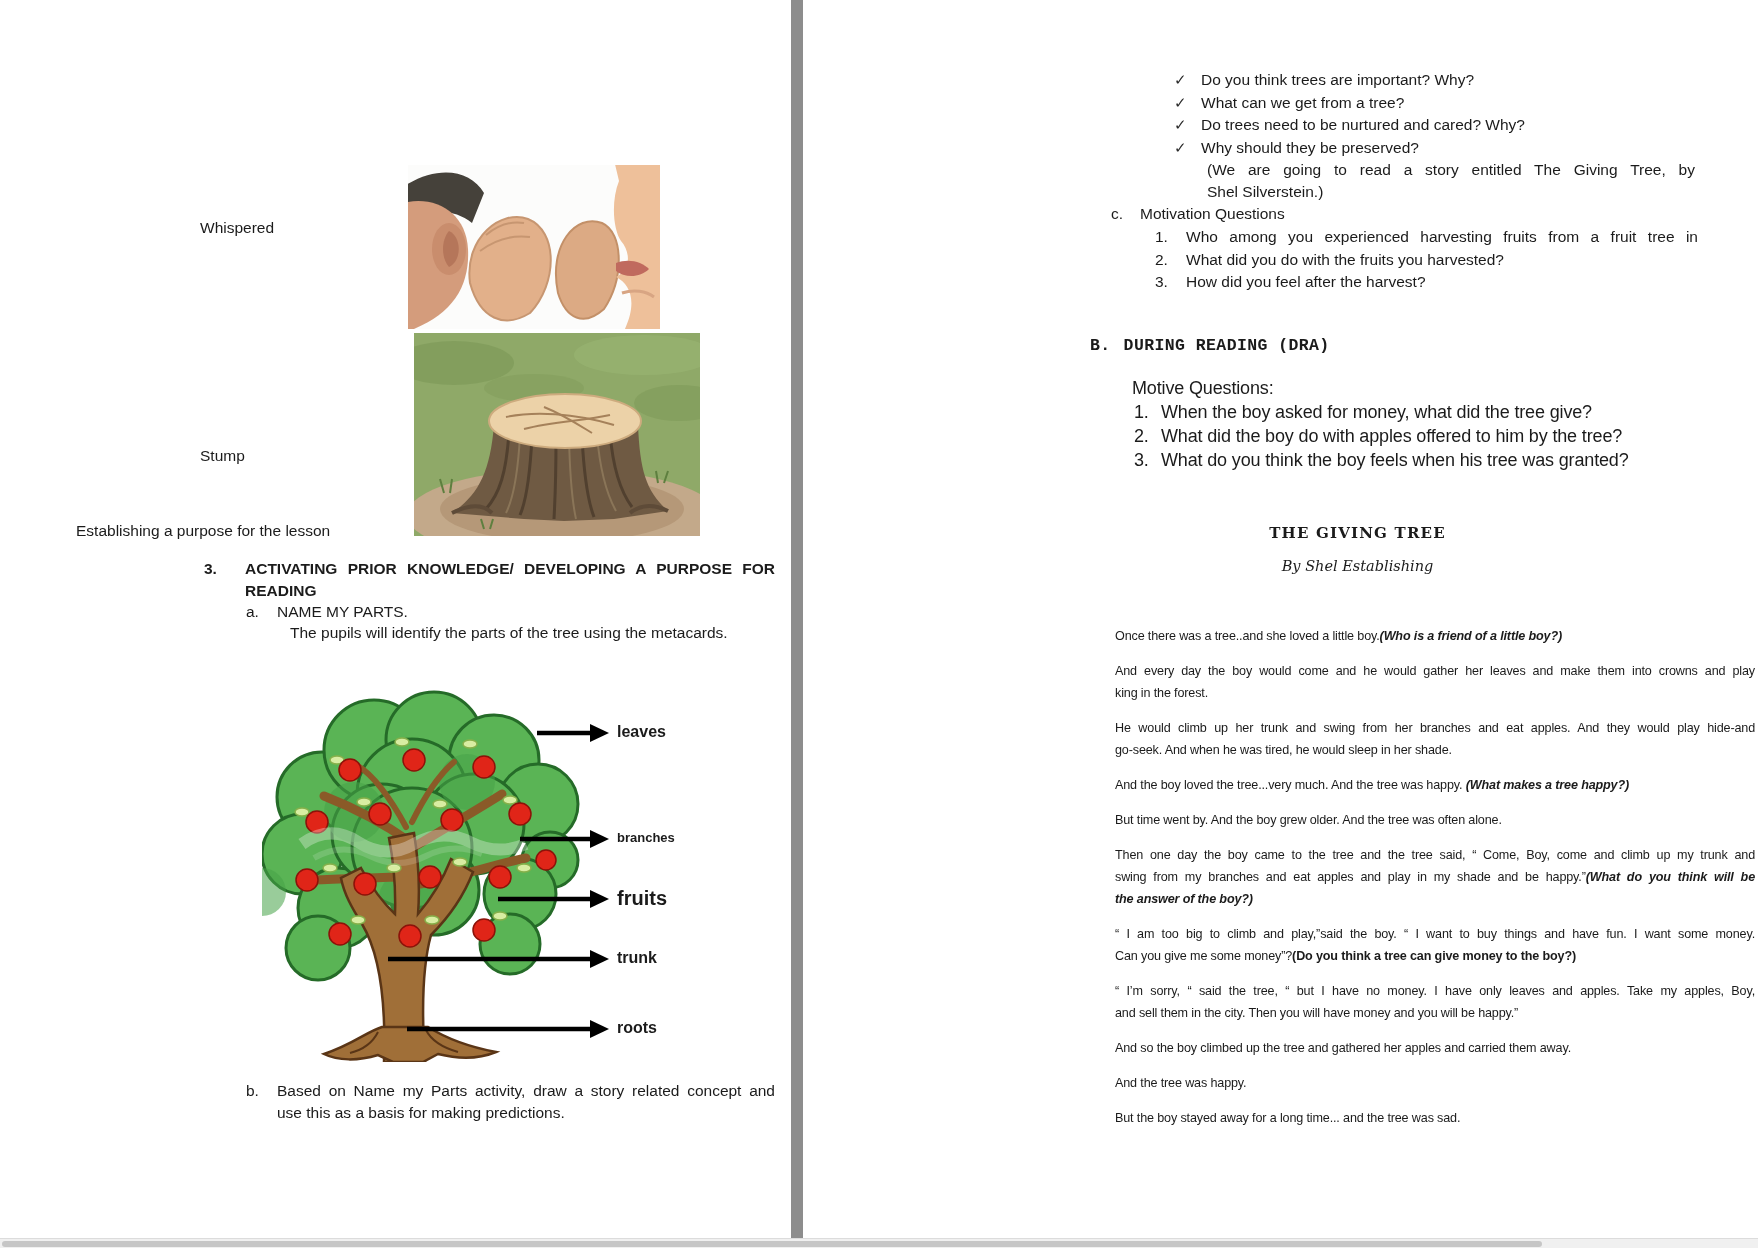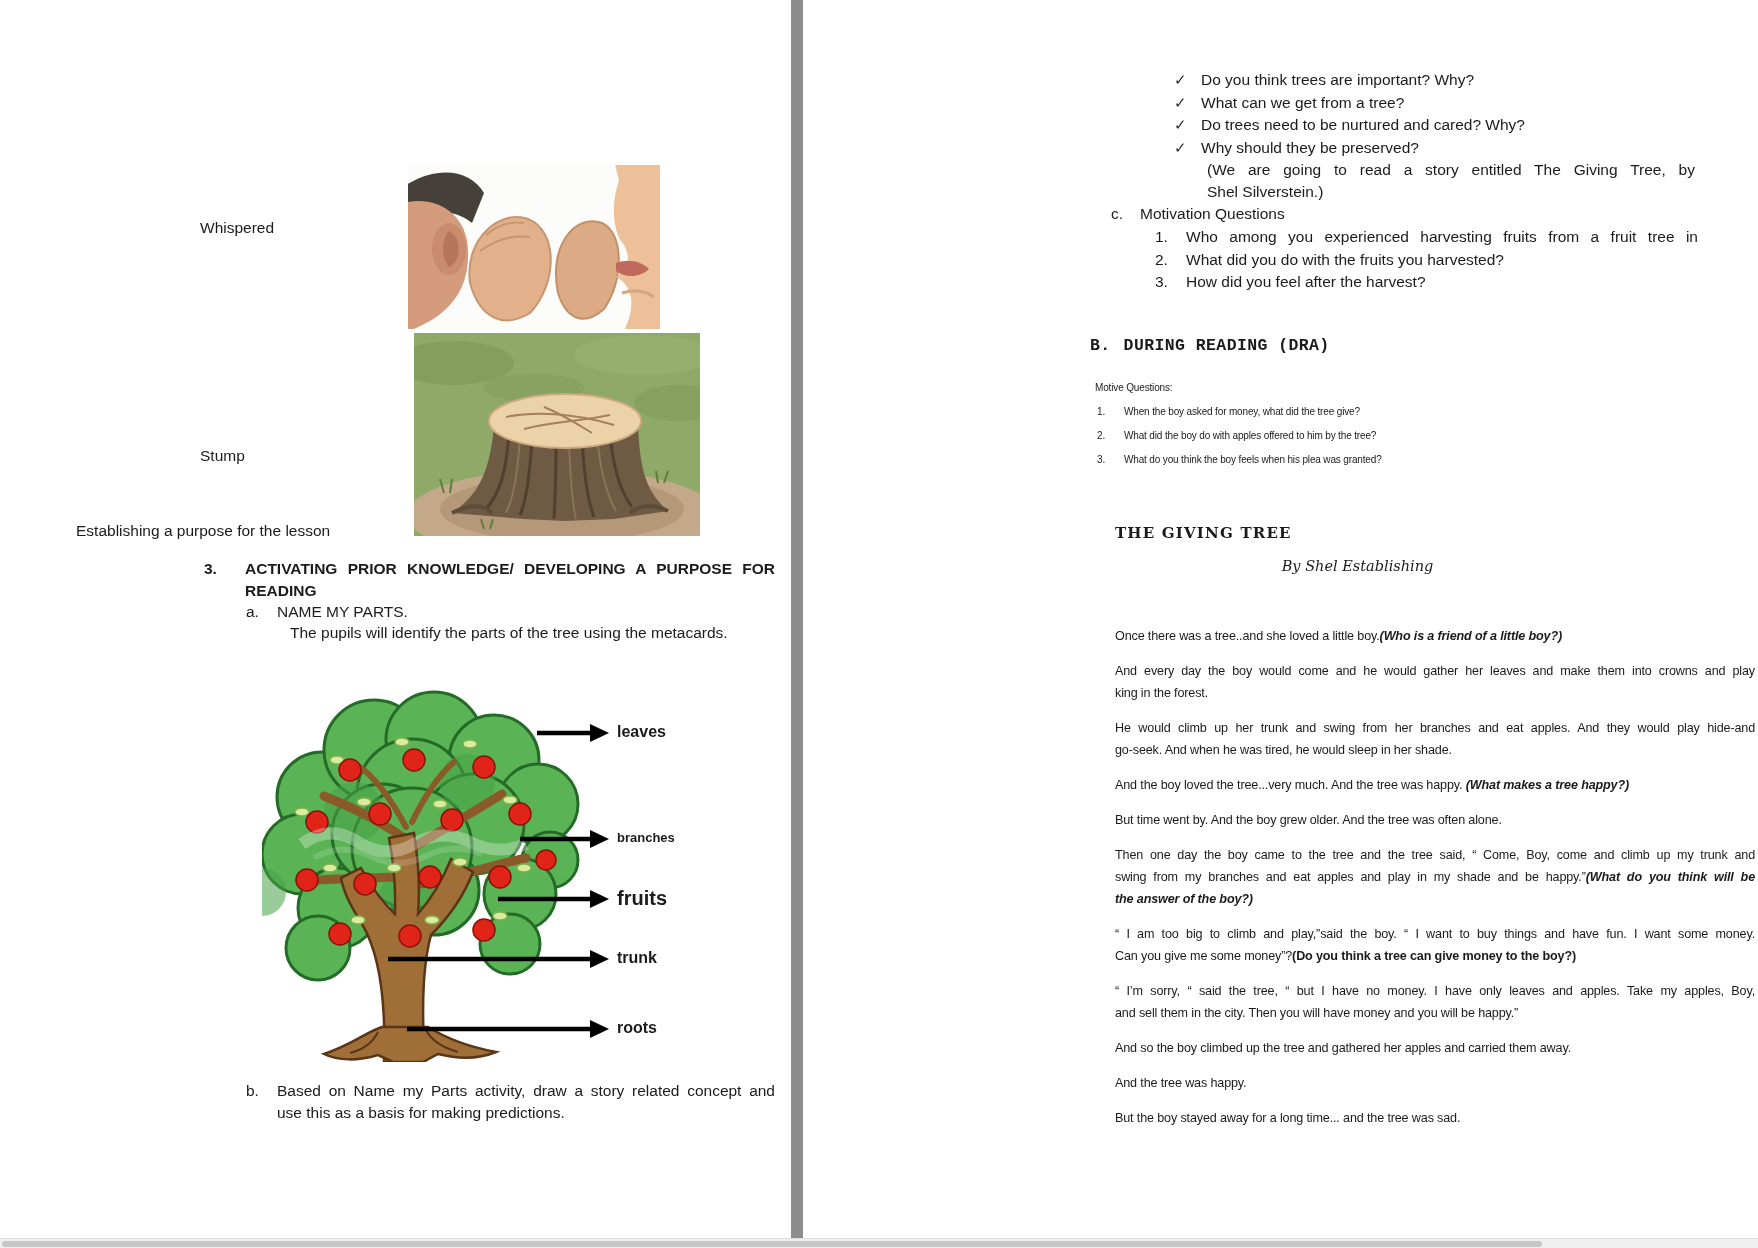--- a/index.html
+++ b/index.html
@@ -22,25 +22,25 @@
   .chk{width:16px;margin-right:11px;color:#2b2b2b;font-size:15px;}
   .crow{display:flex;font-size:15.5px;line-height:22px;white-space:nowrap;}
   .mrow{display:flex;font-size:15.5px;line-height:22.5px;}
   .mnum{width:31px;flex:0 0 31px;}
   .mlines{width:512px;}
   .mlines div{line-height:22.5px;white-space:nowrap;}
   .mlines div.jl{white-space:normal;}
   
   .slab{font-family:"DejaVu Serif",serif;font-weight:bold;}
   
-  .cond{font-size:10px;letter-spacing:-0.15px;}
+  .cond{font-size:18px;letter-spacing:-0.15px;margin-left:37px;}
   .vrow{display:flex;line-height:24px;white-space:nowrap;}
   .vnum{width:27px;flex:0 0 27px;}
   
-  #story-title{width:485px;font-size:15px;letter-spacing:1.2px;}
+  #story-title{width:485px;text-align:center;font-size:15px;letter-spacing:1.2px;}
   #story-byline{width:485px;text-align:center;font-family:"DejaVu Serif",serif;font-style:italic;font-size:14.5px;}
   .spar{margin:0 0 13px 0;}
   .sline{font-size:12.6px;letter-spacing:-0.15px;line-height:22px;white-space:nowrap;}
   .sline.jl{white-space:normal;}
   
   .treelabel{position:absolute;font-weight:bold;white-space:nowrap;line-height:22px;}
   
   #hscroll{position:absolute;left:0;top:1238px;width:1758px;height:10px;background:#f0f0f0;border-top:1px solid #dcdcdc;box-sizing:border-box;}
   #hscroll-thumb{position:absolute;left:2px;top:2px;width:1540px;height:6px;background:#c6c6c6;border-radius:3px;}
 </style>
@@ -287,21 +287,21 @@
       <div class="vrow">
         <div class="vnum">1.</div>
         <div>When the boy asked for money, what did the tree give?</div>
       </div>
       <div class="vrow">
         <div class="vnum">2.</div>
         <div>What did the boy do with apples offered to him by the tree?</div>
       </div>
       <div class="vrow">
         <div class="vnum">3.</div>
-        <div>What do you think the boy feels when his plea was granted?</div>
+        <div>What do you think the boy feels when his tree was granted?</div>
       </div>
     </div>
 
   <div class="abs slab" id="story-title" style="left:312px;top:524px;">THE GIVING TREE</div>
   <div class="abs" id="story-byline" style="left:312px;top:558px;">By Shel Establishing</div>
 
   <div class="abs" style="left:312px;top:625px;width:640px;">
       <div class="spar">
         <div class="sline"><span>Once there was a tree..and she loved a little boy.</span><span style="font-weight: bold; font-style: italic;">(Who is a friend of a little boy?)</span></div>
       </div>

